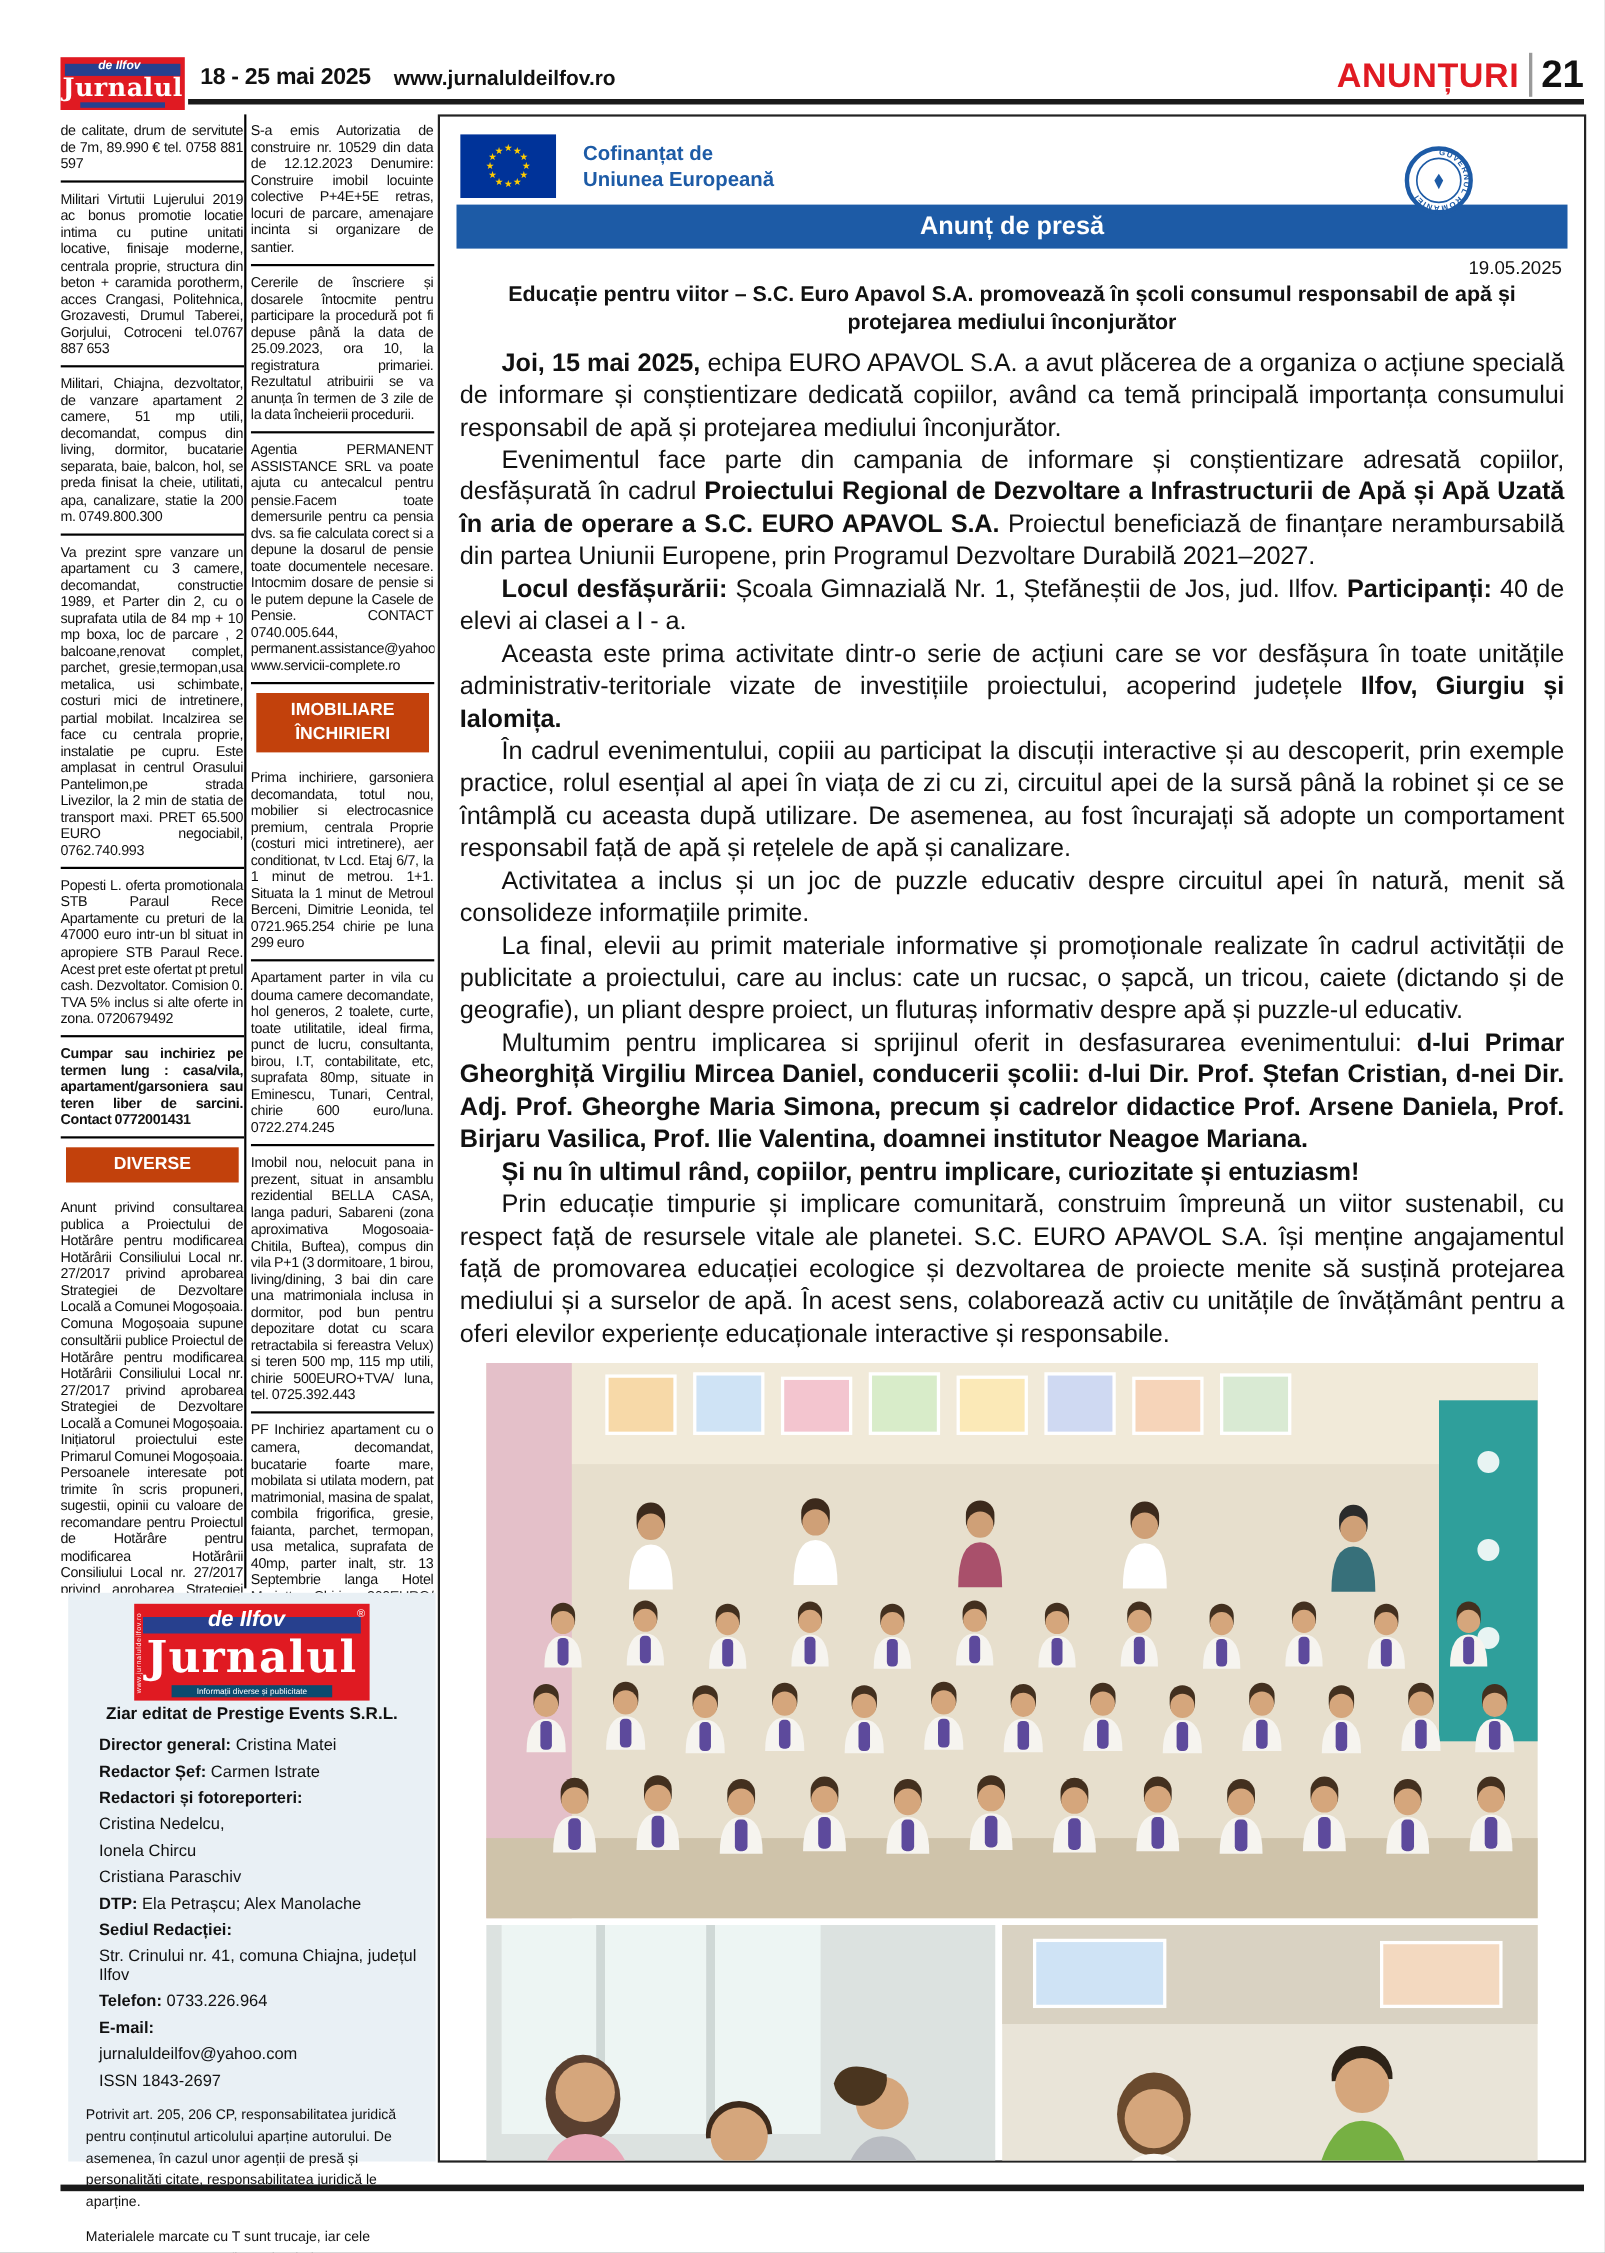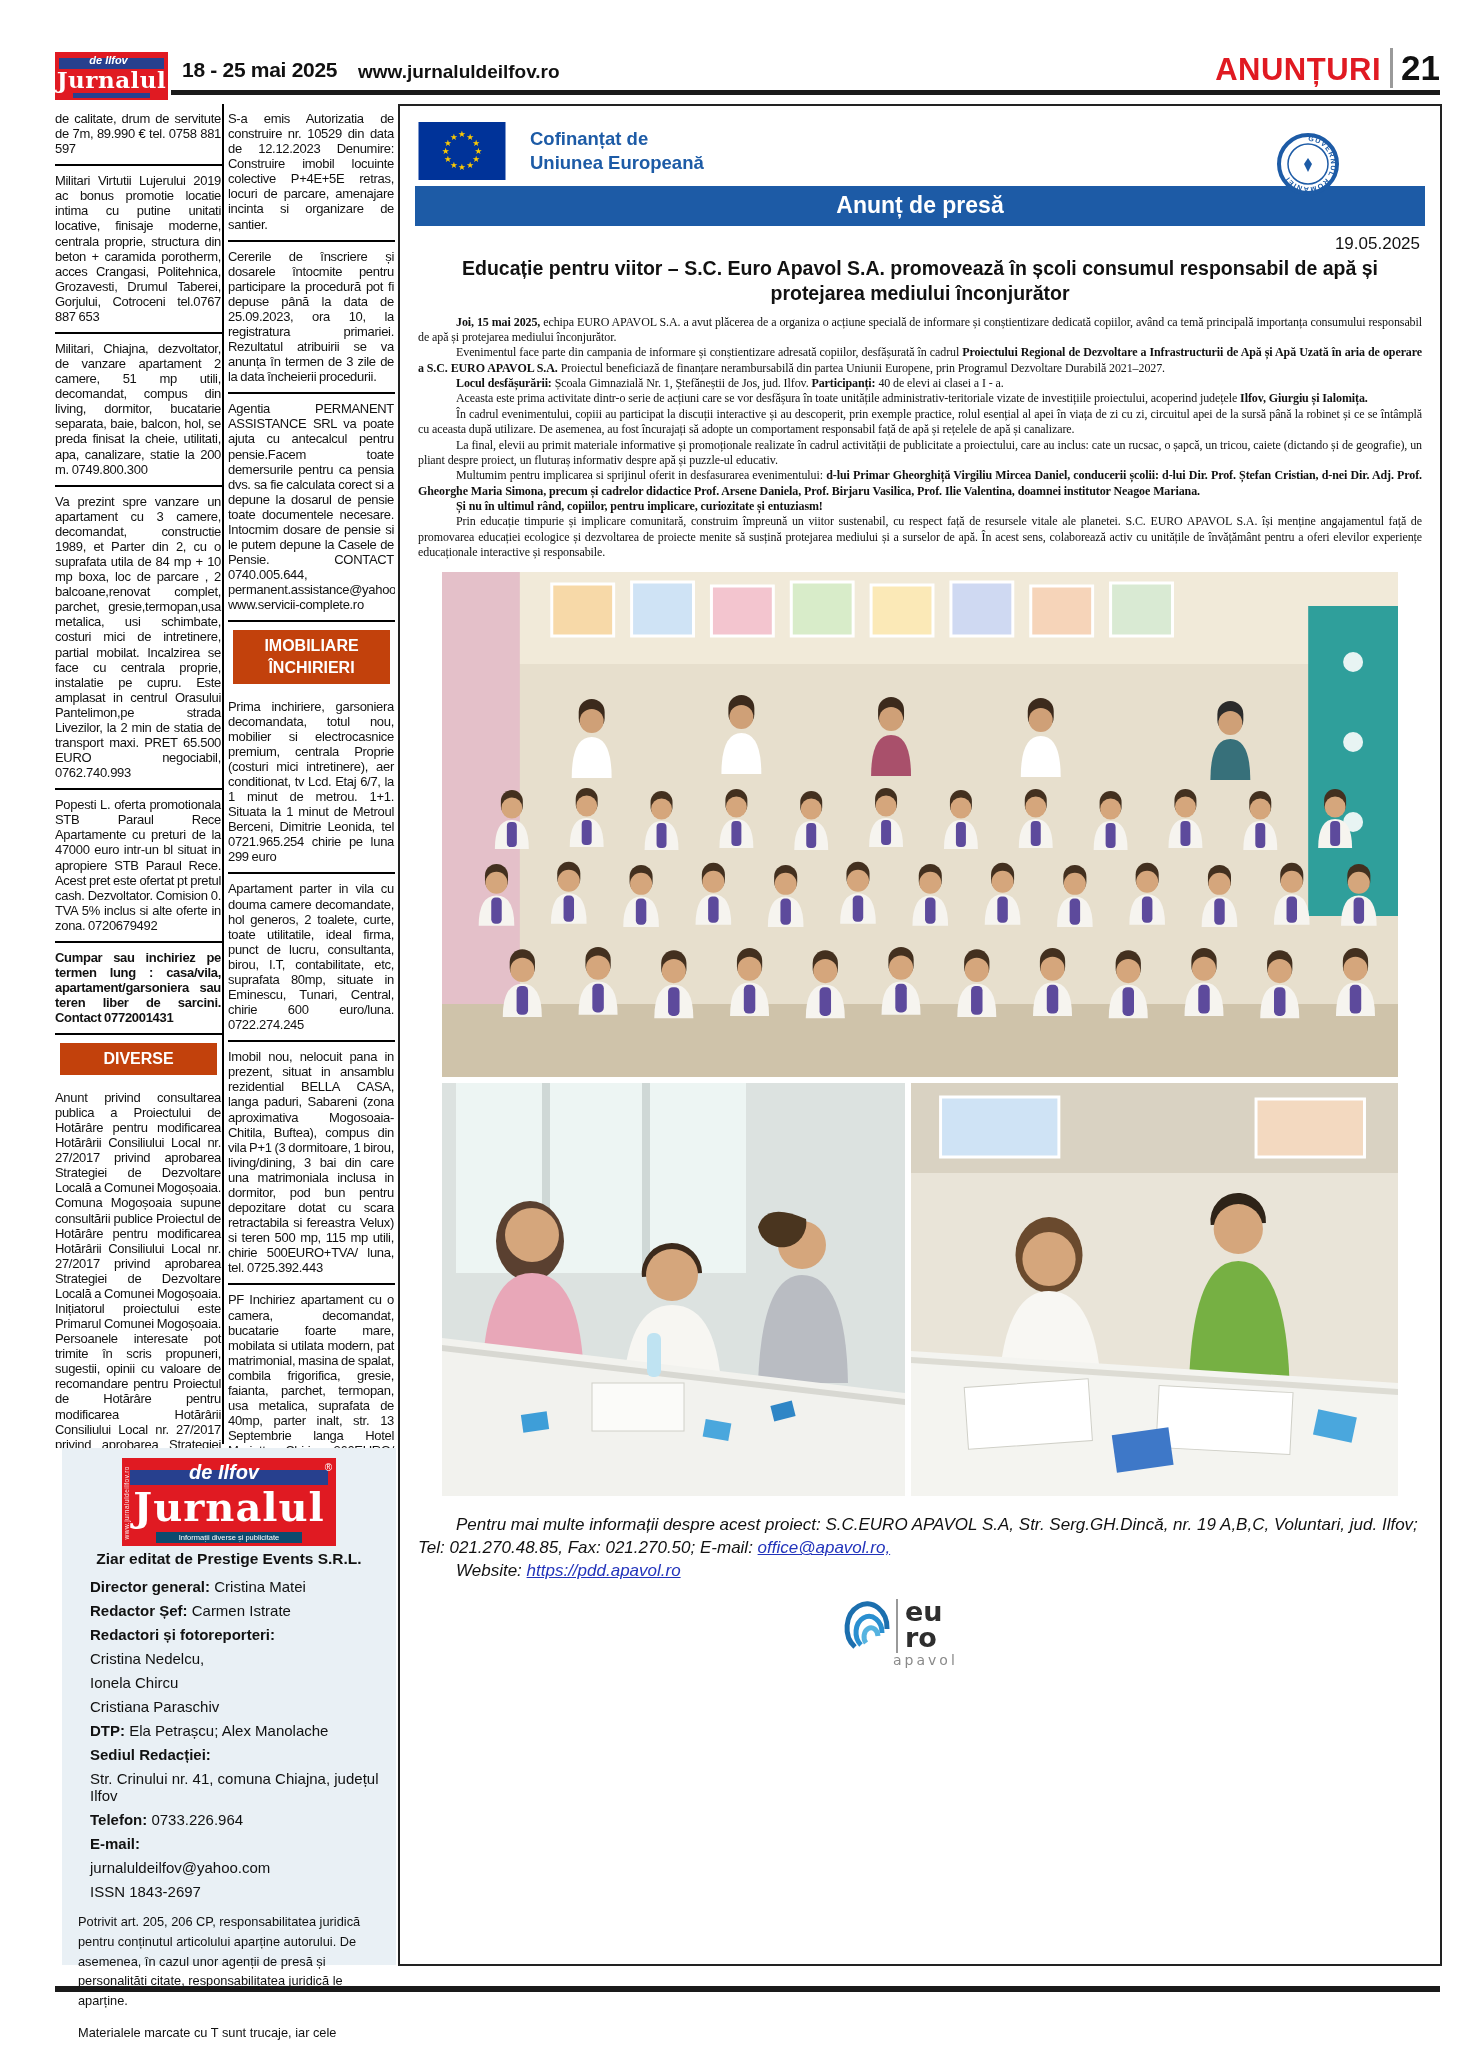--- a/index.html
+++ b/index.html
@@ -37,21 +37,21 @@
   .press{position:absolute;left:398px;top:104px;width:1044px;height:1862px;border:2px solid #222;
          box-sizing:border-box;overflow:hidden;background:#fff;}
   .eu-row{display:flex;align-items:center;gap:24px;margin:16px 18px 6px;}
   .eu-flag{width:88px;height:58px;display:block;}
   .cofin{color:#1d5ba6;font-weight:bold;font-size:18.5px;line-height:1.3;}
   .gov-stamp{position:absolute;top:26px;right:100px;width:64px;height:64px;}
   .press-bar{margin:6px 15px 0;background:#1d5ba6;color:#fff;text-align:center;font-weight:bold;
              font-size:23px;padding:6px 0 7px;}
   .press-date{text-align:right;margin:8px 20px 0;font-size:17px;}
   .press-title{text-align:center;font-weight:bold;font-size:19.5px;margin:2px 26px 8px;line-height:1.3;}
-  .press-body{margin:0 18px;font-size:12px;line-height:1.28;text-align:justify;letter-spacing:-.1px;font-family:Liberation Serif, serif;}
+  .press-body{margin:0 18px;font-size:23px;line-height:1.28;text-align:justify;letter-spacing:-.1px;}
   .press-body p{margin:0;text-indent:38px;}
   .photo-main{margin:12px 42px 6px;height:505px;}
   .photo-main svg,.photo-row svg{width:100%;height:100%;display:block;}
   .photo-row{display:flex;gap:6px;margin:0 42px;height:413px;}
   .photo-row .ph-l{width:463px;height:413px;}
   .photo-row .ph-r{flex:1;height:413px;}
   .press-footer{margin:18px 18px 0;font-style:italic;font-size:17px;line-height:1.35;}
   .press-footer p{margin:0;text-indent:38px;}
   a.link{color:#2233bb;}
   .apavol-wrap{display:flex;justify-content:center;margin-top:8px;}
@@ -163,20 +163,21 @@
     <div class="press-bar">Anunț de presă</div>
     <div class="press-date">19.05.2025</div>
     <div class="press-title">Educație pentru viitor – S.C. Euro Apavol S.A. promovează în școli consumul responsabil de apă și protejarea mediului înconjurător</div>
 
     <div class="press-body">
       <p><b>Joi, 15 mai 2025, </b><span>echipa EURO APAVOL S.A. a avut plăcerea de a organiza o acțiune specială de informare și conștientizare dedicată copiilor, având ca temă principală importanța consumului responsabil de apă și protejarea mediului înconjurător.</span></p>
       <p><span>Evenimentul face parte din campania de informare și conștientizare adresată copiilor, desfășurată în cadrul </span><b>Proiectului Regional de Dezvoltare a Infrastructurii de Apă și Apă Uzată în aria de operare a S.C. EURO APAVOL S.A. </b><span>Proiectul beneficiază de finanțare nerambursabilă din partea Uniunii Europene, prin Programul Dezvoltare Durabilă 2021–2027.</span></p>
       <p><b>Locul desfășurării: </b><span>Școala Gimnazială Nr. 1, Ștefăneștii de Jos, jud. Ilfov. </span><b>Participanți: </b><span>40 de elevi ai clasei a I - a.</span></p>
       <p><span>Aceasta este prima activitate dintr-o serie de acțiuni care se vor desfășura în toate unitățile administrativ-teritoriale vizate de investițiile proiectului, acoperind județele </span><b>Ilfov, Giurgiu și Ialomița.</b></p>
       <p><span>În cadrul evenimentului, copiii au participat la discuții interactive și au descoperit, prin exemple practice, rolul esențial al apei în viața de zi cu zi, circuitul apei de la sursă până la robinet și ce se întâmplă cu aceasta după utilizare. De asemenea, au fost încurajați să adopte un comportament responsabil față de apă și rețelele de apă și canalizare.</span></p>
+      <p><span>Activitatea a inclus și un joc de puzzle educativ despre circuitul apei în natură, menit să consolideze informațiile primite.</span></p>
       <p><span>La final, elevii au primit materiale informative și promoționale realizate în cadrul activității de publicitate a proiectului, care au inclus: cate un rucsac, o șapcă, un tricou, caiete (dictando și de geografie), un pliant despre proiect, un fluturaș informativ despre apă și puzzle-ul educativ.</span></p>
       <p><span>Multumim pentru implicarea si sprijinul oferit in desfasurarea evenimentului: </span><b>d-lui Primar Gheorghiță Virgiliu Mircea Daniel, conducerii școlii: d-lui Dir. Prof. Ștefan Cristian, d-nei Dir. Adj. Prof. Gheorghe Maria Simona, precum și cadrelor didactice Prof. Arsene Daniela, Prof. Birjaru Vasilica, Prof. Ilie Valentina, doamnei institutor Neagoe Mariana.</b></p>
       <p><b>Și nu în ultimul rând, copiilor, pentru implicare, curiozitate și entuziasm!</b></p>
       <p><span>Prin educație timpurie și implicare comunitară, construim împreună un viitor sustenabil, cu respect față de resursele vitale ale planetei. S.C. EURO APAVOL S.A. își menține angajamentul față de promovarea educației ecologice și dezvoltarea de proiecte menite să susțină protejarea mediului și a surselor de apă. În acest sens, colaborează activ cu unitățile de învățământ pentru a oferi elevilor experiențe educaționale interactive și responsabile.</span></p>
     </div>
 
     <div class="photo-main">
       <svg viewBox="0 0 958 505" preserveAspectRatio="none">
         <defs>
           <g id="kid">

